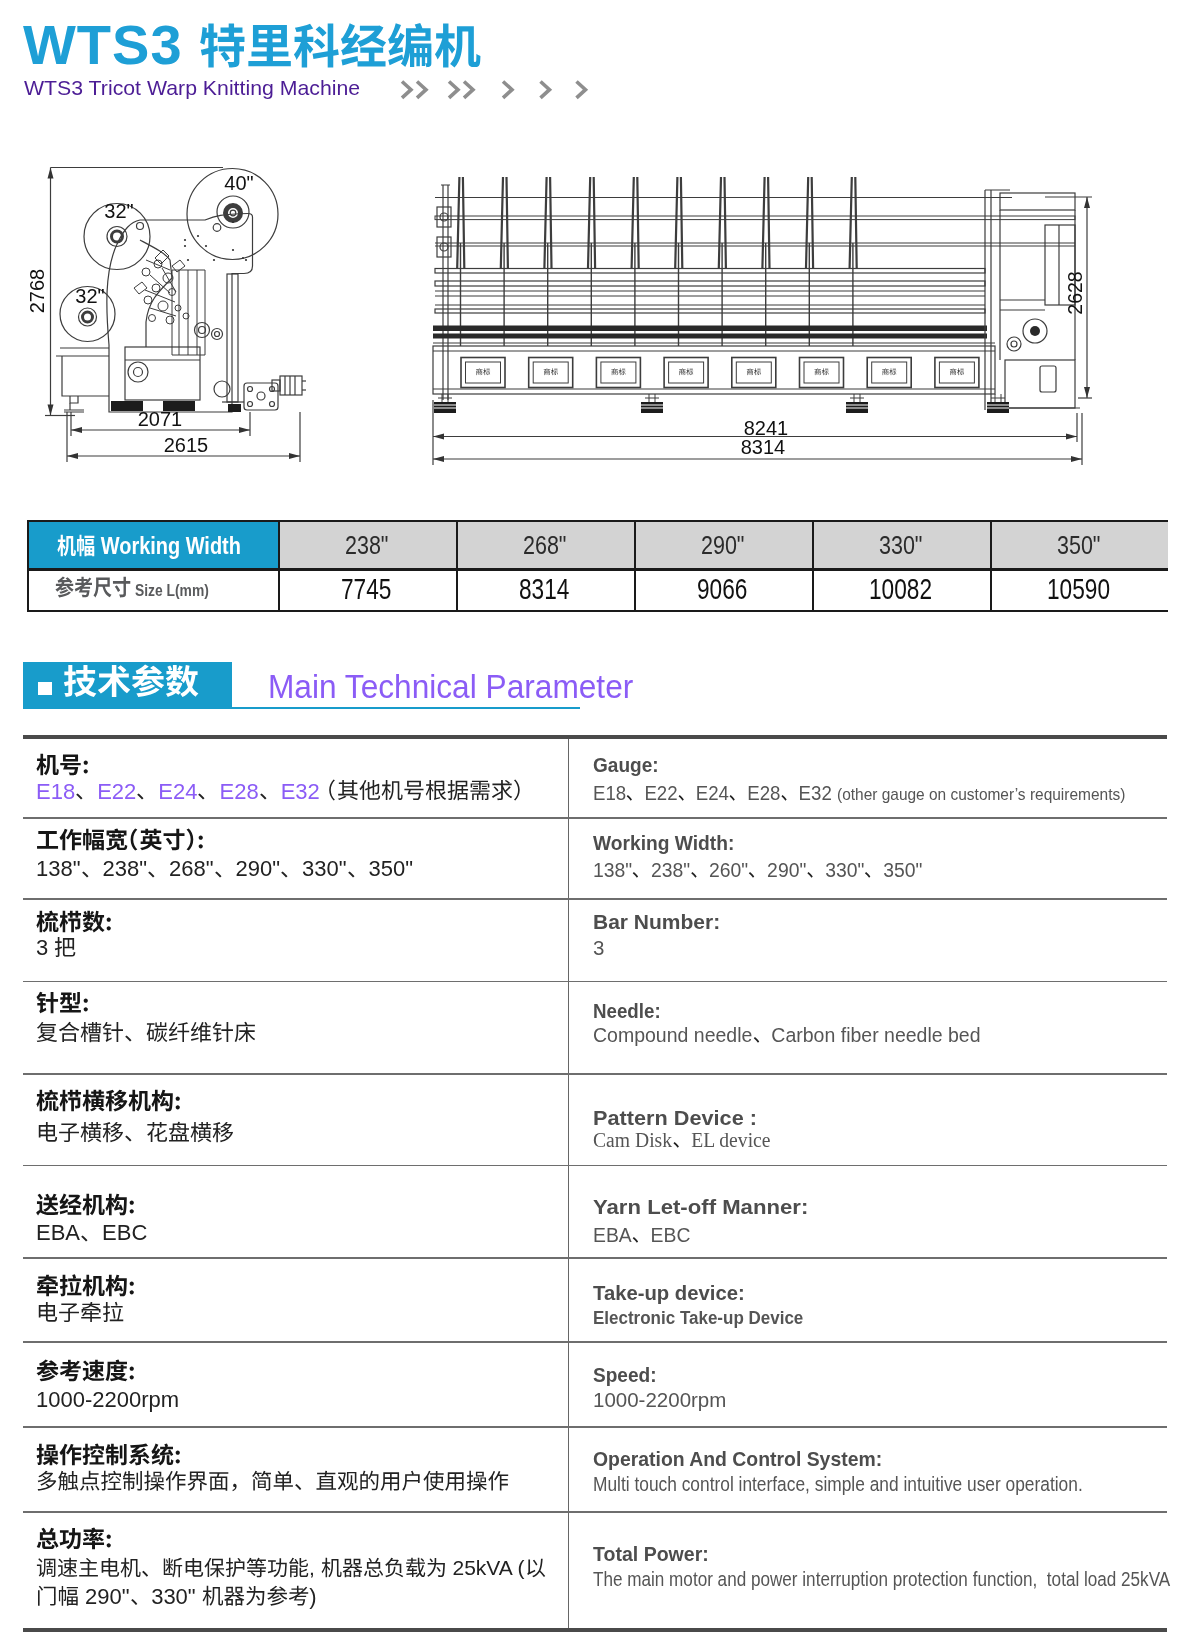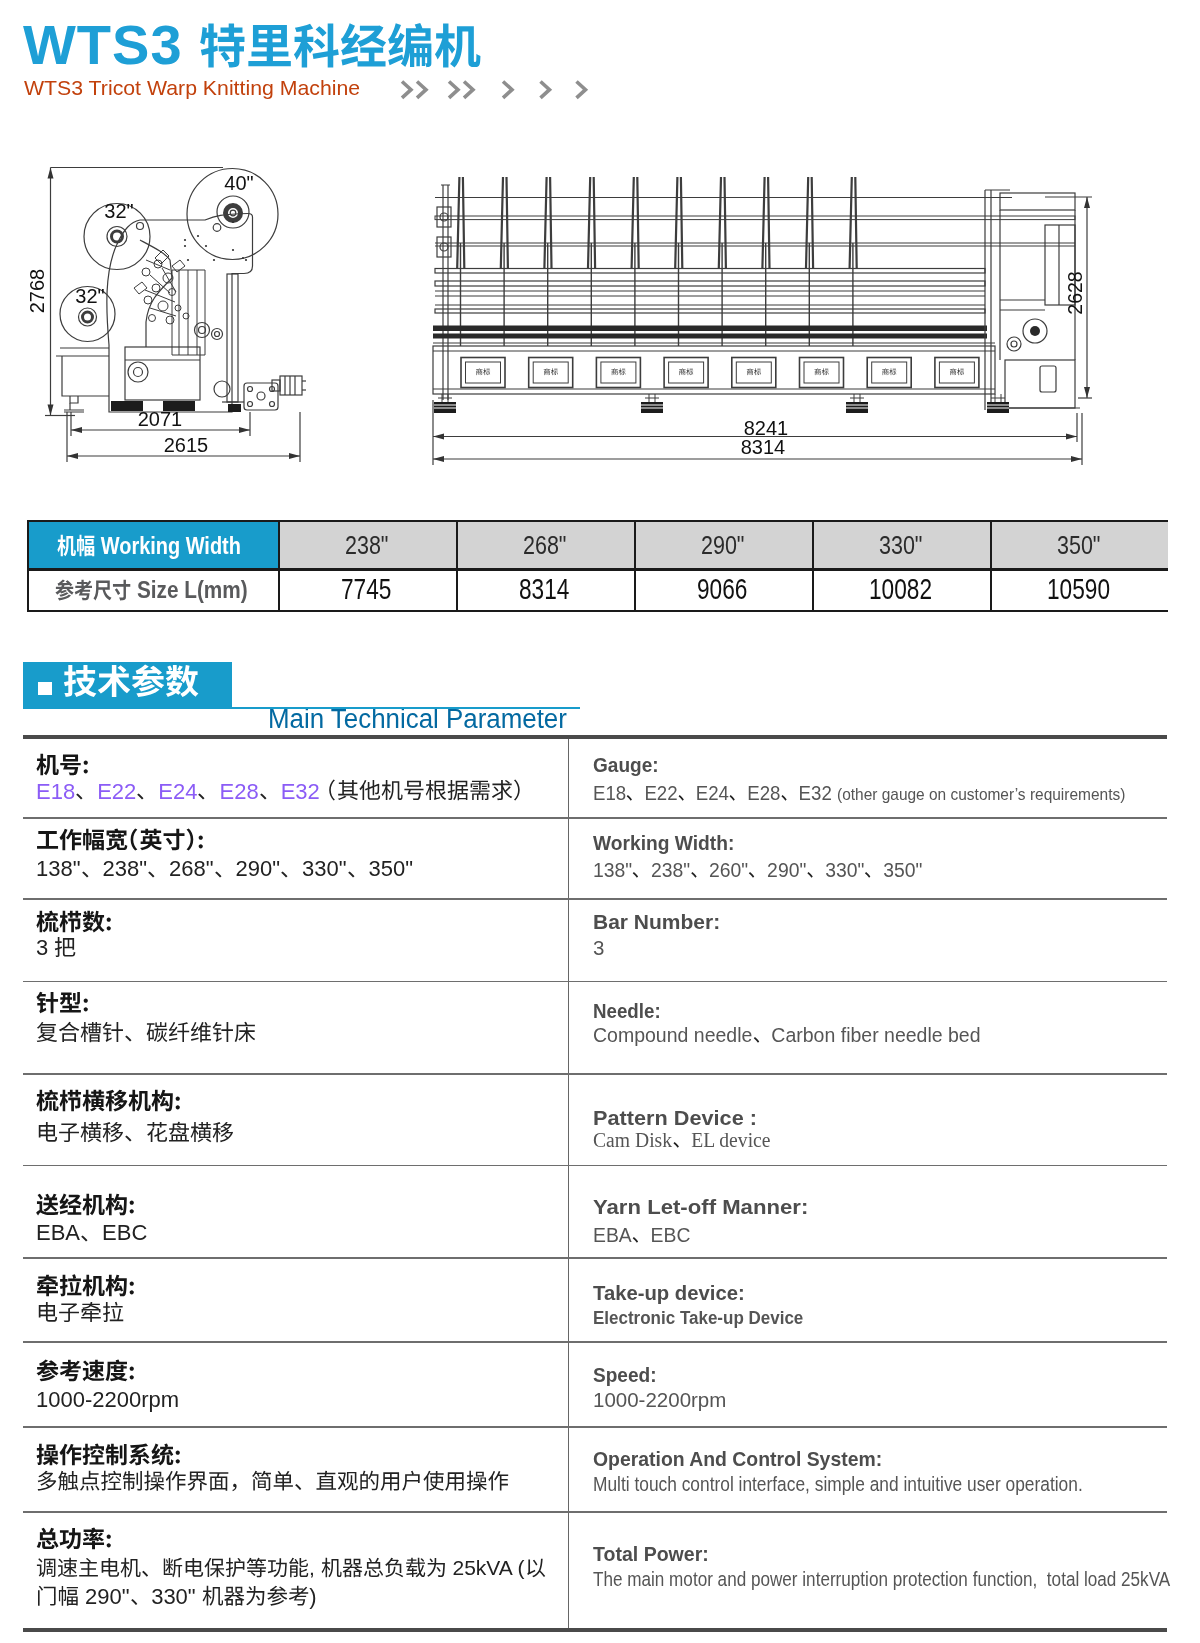--- a/index.html
+++ b/index.html
@@ -4,21 +4,21 @@
 html,body{margin:0;padding:0;}
 body{width:1200px;height:1643px;position:relative;background:#fff;
 font-family:"Liberation Sans",sans-serif;overflow:hidden;}
 .abs{position:absolute;}
 </style></head><body>
 
 <div style="position:absolute;left:23px;top:10.5px;font-size:56px;font-weight:bold;color:#1E9FD6;line-height:67px;white-space:nowrap;letter-spacing:1px;">WTS3 <span style="letter-spacing:0"><svg style="display:inline-block;vertical-align:-0.10em" width="282.0" height="47.0" viewBox="0 -880.0 6000 1000.0">
         <path fill="#1E9FD6" d="M456 -201C498 -153 547 -86 567 -43L658 -105C636 -148 585 -210 543 -255H746V-46C746 -33 741 -30 725 -29C710 -29 656 -29 608 -31C624 2 639 54 643 88C716 88 772 86 810 68C849 49 860 16 860 -44V-255H958V-365H860V-456H968V-567H746V-652H925V-761H746V-850H632V-761H458V-652H632V-567H401V-456H746V-365H420V-255H540ZM75 -771C68 -649 51 -518 24 -438C48 -428 92 -407 112 -393C124 -433 135 -484 144 -540H199V-327C138 -311 83 -297 39 -287L64 -165L199 -206V90H313V-241L400 -268L391 -379L313 -358V-540H390V-655H313V-849H199V-655H160L169 -753Z M1267 -529H1451V-447H1267ZM1564 -529H1746V-447H1564ZM1267 -708H1451V-628H1267ZM1564 -708H1746V-628H1564ZM1117 -255V-144H1441V-51H1050V61H1954V-51H1573V-144H1903V-255H1573V-341H1871V-814H1148V-341H1441V-255Z M2481 -722C2536 -678 2602 -613 2630 -570L2714 -645C2683 -689 2614 -749 2559 -789ZM2444 -458C2502 -414 2573 -349 2604 -304L2686 -382C2652 -425 2579 -486 2521 -527ZM2363 -841C2280 -806 2154 -776 2040 -759C2053 -733 2068 -692 2072 -666C2108 -670 2147 -676 2185 -682V-568H2033V-457H2169C2133 -360 2076 -252 2020 -187C2039 -157 2065 -107 2076 -73C2115 -123 2153 -194 2185 -271V89H2301V-318C2325 -279 2349 -236 2362 -208L2431 -302C2412 -326 2329 -422 2301 -448V-457H2433V-568H2301V-705C2347 -716 2391 -729 2430 -743ZM2416 -205 2435 -91 2738 -144V88H2857V-164L2975 -185L2956 -298L2857 -281V-850H2738V-260Z M3030 -76 3053 43C3148 17 3271 -17 3386 -50L3372 -154C3246 -124 3116 -93 3030 -76ZM3057 -413C3074 -421 3099 -428 3190 -439C3156 -394 3126 -360 3110 -344C3076 -309 3053 -288 3025 -281C3039 -249 3058 -193 3064 -169C3091 -185 3134 -197 3382 -245C3380 -271 3381 -318 3386 -350L3236 -325C3305 -402 3373 -491 3428 -580L3325 -648C3307 -613 3286 -579 3265 -546L3170 -538C3226 -616 3280 -711 3319 -801L3206 -854C3170 -738 3101 -615 3078 -584C3057 -551 3039 -530 3018 -524C3032 -494 3051 -436 3057 -413ZM3423 -800V-692H3738C3651 -583 3506 -497 3357 -453C3380 -428 3413 -381 3428 -350C3515 -381 3600 -422 3676 -474C3762 -433 3860 -382 3910 -346L3981 -443C3932 -474 3847 -515 3769 -549C3834 -609 3887 -679 3924 -761L3838 -805L3817 -800ZM3432 -337V-228H3613V-44H3372V67H3969V-44H3733V-228H3918V-337Z M4059 -413C4074 -421 4097 -427 4174 -437C4145 -388 4119 -351 4106 -334C4077 -297 4056 -273 4032 -268C4044 -240 4062 -190 4067 -169C4089 -184 4127 -197 4341 -249C4337 -272 4334 -315 4335 -345L4211 -319C4272 -403 4330 -500 4376 -594L4284 -649C4269 -612 4251 -575 4232 -539L4161 -534C4213 -617 4263 -718 4298 -815L4186 -854C4157 -736 4097 -609 4078 -577C4058 -544 4043 -522 4023 -517C4036 -488 4053 -435 4059 -413ZM4590 -825C4600 -802 4612 -774 4621 -748H4403V-530C4403 -408 4397 -239 4346 -96L4324 -187C4215 -142 4102 -96 4027 -70L4055 39L4345 -92C4332 -56 4316 -22 4297 9C4321 20 4369 56 4387 76C4440 -9 4471 -119 4489 -229V80H4580V-130H4626V60H4699V-130H4740V58H4812V-130H4854V-14C4854 -6 4852 -4 4846 -4C4841 -4 4828 -4 4813 -4C4824 18 4835 55 4837 81C4871 81 4896 79 4918 64C4940 49 4944 25 4944 -12V-424H4509L4511 -483H4928V-748H4753C4742 -781 4723 -825 4706 -858ZM4626 -328V-221H4580V-328ZM4699 -328H4740V-221H4699ZM4812 -328H4854V-221H4812ZM4511 -651H4817V-579H4511Z M5488 -792V-468C5488 -317 5476 -121 5343 11C5370 26 5417 66 5436 88C5581 -57 5604 -298 5604 -468V-679H5729V-78C5729 8 5737 32 5756 52C5773 70 5802 79 5826 79C5842 79 5865 79 5882 79C5905 79 5928 74 5944 61C5961 48 5971 29 5977 -1C5983 -30 5987 -101 5988 -155C5959 -165 5925 -184 5902 -203C5902 -143 5900 -95 5899 -73C5897 -51 5896 -42 5892 -37C5889 -33 5884 -31 5879 -31C5874 -31 5867 -31 5862 -31C5858 -31 5854 -33 5851 -37C5848 -41 5848 -55 5848 -82V-792ZM5193 -850V-643H5045V-530H5178C5146 -409 5086 -275 5020 -195C5039 -165 5066 -116 5077 -83C5121 -139 5161 -221 5193 -311V89H5308V-330C5337 -285 5366 -237 5382 -205L5450 -302C5430 -328 5342 -434 5308 -470V-530H5438V-643H5308V-850Z"></path>
       </svg></span></div>
 
-<div style="position:absolute;left:24.0px;top:75.1px;font-size:21.0px;line-height:25.2px;color:#c2410c;white-space:nowrap;"><span style="display:inline-block;transform:scaleX(1.013);transform-origin:0 100%;">WTS3 Tricot Warp Knitting Machine</span></div>
+<div style="position:absolute;left:24.0px;top:75.1px;font-size:21.0px;line-height:25.2px;color:#4c1d95;white-space:nowrap;"><span style="display:inline-block;transform:scaleX(1.013);transform-origin:0 100%;">WTS3 Tricot Warp Knitting Machine</span></div>
 
 <svg class="abs" style="left:390px;top:70px" width="210" height="40" viewBox="390 70 210 40">
     <g fill="none" stroke="#8e8e8e" stroke-width="3.6">
       <path d="M402.0 81.5 l9 8.2 l-9 8.2"></path>
       <path d="M417.0 81.5 l9 8.2 l-9 8.2"></path>
       <path d="M449.0 81.5 l9 8.2 l-9 8.2"></path>
       <path d="M464.0 81.5 l9 8.2 l-9 8.2"></path>
       <path d="M503.0 81.5 l9 8.2 l-9 8.2"></path>
       <path d="M540.5 81.5 l9 8.2 l-9 8.2"></path>
       <path d="M576.5 81.5 l9 8.2 l-9 8.2"></path>
@@ -317,21 +317,21 @@
 <div style="position:absolute;left:280.0px;top:570.5px;width:175.5px;height:39px;background:#fff;"></div>
 <div style="position:absolute;left:458.0px;top:570.5px;width:175.5px;height:39px;background:#fff;"></div>
 <div style="position:absolute;left:636.0px;top:570.5px;width:175.5px;height:39px;background:#fff;"></div>
 <div style="position:absolute;left:814.0px;top:570.5px;width:175.5px;height:39px;background:#fff;"></div>
 <div style="position:absolute;left:992.0px;top:570.5px;width:175.5px;height:39px;background:#fff;"></div>
 
 <div style="position:absolute;left:57.0px;top:531.8px;font-size:24.0px;line-height:28.8px;color:#fff;white-space:nowrap;"><span style="display:inline-block;transform:scaleX(0.831);transform-origin:0 100%;"><svg style="display:inline-block;vertical-align:-0.12em" width="46.0" height="23.0" viewBox="0 -880.0 2000 1000.0">
         <path fill="#fff" d="M488 -792V-468C488 -317 476 -121 343 11C370 26 417 66 436 88C581 -57 604 -298 604 -468V-679H729V-78C729 8 737 32 756 52C773 70 802 79 826 79C842 79 865 79 882 79C905 79 928 74 944 61C961 48 971 29 977 -1C983 -30 987 -101 988 -155C959 -165 925 -184 902 -203C902 -143 900 -95 899 -73C897 -51 896 -42 892 -37C889 -33 884 -31 879 -31C874 -31 867 -31 862 -31C858 -31 854 -33 851 -37C848 -41 848 -55 848 -82V-792ZM193 -850V-643H45V-530H178C146 -409 86 -275 20 -195C39 -165 66 -116 77 -83C121 -139 161 -221 193 -311V89H308V-330C337 -285 366 -237 382 -205L450 -302C430 -328 342 -434 308 -470V-530H438V-643H308V-850Z M1438 -807V-710H1954V-807ZM1582 -571H1809V-496H1582ZM1481 -660V-409H1915V-660ZM1049 -665V-118H1137V-560H1180V90H1281V-228C1295 -201 1306 -157 1307 -130C1341 -130 1364 -133 1386 -151C1407 -169 1411 -200 1411 -237V-665H1281V-849H1180V-665ZM1281 -560H1326V-240C1326 -232 1324 -230 1318 -230H1281ZM1544 -105H1638V-35H1544ZM1840 -105V-35H1739V-105ZM1544 -196V-264H1638V-196ZM1840 -196H1739V-264H1840ZM1438 -357V88H1544V58H1840V87H1950V-357Z"></path>
       </svg> <span style="font-weight:bold">Working Width</span></span></div>
 
-<div style="position:absolute;left:55.0px;top:575.8px;font-size:24.0px;line-height:28.8px;color:#595a5c;white-space:nowrap;"><span style="display:inline-block;transform:scaleX(0.865);transform-origin:0 100%;"><svg style="display:inline-block;vertical-align:-0.12em" width="88.0" height="22.0" viewBox="0 -880.0 4000 1000.0">
+<div style="position:absolute;left:55.0px;top:575.8px;font-size:16px;line-height:28.8px;color:#595a5c;white-space:nowrap;"><span style="display:inline-block;transform:scaleX(0.865);transform-origin:0 100%;"><svg style="display:inline-block;vertical-align:-0.12em" width="88.0" height="22.0" viewBox="0 -880.0 4000 1000.0">
         <path fill="#595a5c" d="M612 -281C529 -225 364 -183 226 -164C251 -139 278 -101 292 -72C444 -102 608 -153 712 -231ZM730 -180C620 -78 394 -32 157 -14C179 14 203 59 214 92C475 61 704 4 842 -129ZM171 -574C198 -583 231 -587 362 -593C352 -571 342 -550 330 -530H47V-424H254C192 -355 114 -300 23 -262C50 -240 95 -192 113 -168C172 -198 226 -234 276 -278C293 -260 308 -240 319 -225C419 -247 545 -289 631 -340L533 -394C485 -367 402 -342 324 -324C354 -355 381 -388 405 -424H601C674 -316 783 -222 897 -168C915 -198 951 -242 978 -265C889 -299 803 -357 739 -424H958V-530H467C478 -552 488 -575 497 -599L755 -609C777 -589 796 -570 810 -553L912 -621C855 -684 741 -769 654 -825L559 -765C587 -746 617 -724 647 -701L367 -694C421 -727 474 -764 522 -803L414 -862C344 -793 245 -732 213 -715C183 -698 160 -687 136 -683C148 -652 165 -597 171 -574Z M1814 -809C1783 -769 1748 -729 1710 -692V-746H1509V-850H1390V-746H1153V-648H1390V-569H1068V-468H1422C1300 -392 1167 -330 1035 -285C1051 -259 1074 -204 1081 -177C1164 -210 1248 -248 1329 -292C1303 -236 1273 -178 1247 -133H1678C1665 -74 1650 -40 1633 -28C1620 -20 1606 -19 1583 -19C1552 -19 1471 -21 1403 -26C1425 4 1442 51 1444 85C1514 88 1580 88 1618 86C1667 83 1698 76 1728 50C1764 19 1787 -49 1809 -181C1813 -197 1816 -230 1816 -230H1423L1457 -303H1844V-395H1503C1539 -418 1573 -443 1607 -468H1945V-569H1730C1796 -628 1855 -690 1907 -756ZM1509 -569V-648H1664C1634 -621 1602 -594 1569 -569Z M2161 -816V-517C2161 -357 2151 -138 2021 9C2049 24 2103 69 2123 94C2235 -33 2273 -226 2285 -390H2498C2563 -156 2672 6 2887 82C2905 48 2942 -4 2970 -29C2784 -85 2676 -214 2622 -390H2878V-816ZM2289 -699H2752V-507H2289V-517Z M3142 -397C3210 -322 3285 -218 3313 -150L3424 -219C3392 -290 3313 -388 3245 -459ZM3600 -849V-649H3045V-529H3600V-69C3600 -46 3590 -38 3566 -38C3539 -38 3454 -37 3370 -41C3391 -6 3416 55 3424 92C3530 93 3611 88 3661 68C3710 48 3728 13 3728 -68V-529H3956V-649H3728V-849Z"></path>
       </svg> <span style="font-weight:bold">Size L(mm)</span></span></div>
 
 <div style="position:absolute;left:344.7px;top:530.4px;font-size:25.0px;line-height:30.0px;color:#2b2b2b;white-space:nowrap;"><span style="display:inline-block;transform:scaleX(0.860);transform-origin:0 100%;">238"</span></div>
 
 <div style="position:absolute;left:522.7px;top:530.4px;font-size:25.0px;line-height:30.0px;color:#2b2b2b;white-space:nowrap;"><span style="display:inline-block;transform:scaleX(0.860);transform-origin:0 100%;">268"</span></div>
 
 <div style="position:absolute;left:700.7px;top:530.4px;font-size:25.0px;line-height:30.0px;color:#2b2b2b;white-space:nowrap;"><span style="display:inline-block;transform:scaleX(0.860);transform-origin:0 100%;">290"</span></div>
 
 <div style="position:absolute;left:878.7px;top:530.4px;font-size:25.0px;line-height:30.0px;color:#2b2b2b;white-space:nowrap;"><span style="display:inline-block;transform:scaleX(0.860);transform-origin:0 100%;">330"</span></div>
@@ -349,21 +349,21 @@
 <div style="position:absolute;left:1047.0px;top:571.1px;font-size:30.0px;line-height:36.0px;color:#111;white-space:nowrap;"><span style="display:inline-block;transform:scaleX(0.755);transform-origin:0 100%;">10590</span></div>
 
 <div style="position:absolute;left:22.5px;top:661.5px;width:209px;height:47px;background:#189CCB;"></div>
 
 <div style="position:absolute;left:38.3px;top:681.7px;width:13.4px;height:13.4px;background:#fff;"></div>
 
 <div style="position:absolute;left:63px;top:664px;"><svg style="display:inline-block;vertical-align:-0.12em" width="136.0" height="34.0" viewBox="0 -880.0 4000 1000.0">
       <path fill="#fff" d="M601 -850V-707H386V-596H601V-476H403V-368H456L425 -359C463 -267 510 -187 569 -119C498 -74 417 -42 328 -21C351 5 379 56 392 87C490 58 579 18 656 -36C726 20 809 62 907 90C924 60 958 11 984 -13C894 -35 816 -69 751 -114C836 -199 900 -309 938 -449L861 -480L841 -476H720V-596H945V-707H720V-850ZM542 -368H787C757 -299 713 -240 660 -190C610 -241 571 -301 542 -368ZM156 -850V-659H40V-548H156V-370C108 -359 64 -349 27 -342L58 -227L156 -252V-44C156 -29 151 -24 137 -24C124 -24 82 -24 42 -25C57 6 72 54 76 84C147 84 195 81 229 63C263 44 274 15 274 -43V-283L381 -312L366 -422L274 -399V-548H373V-659H274V-850Z M1606 -767C1661 -722 1736 -658 1771 -616L1865 -699C1827 -739 1748 -799 1694 -840ZM1437 -848V-604H1061V-485H1403C1320 -336 1175 -193 1022 -117C1051 -91 1092 -42 1113 -11C1236 -82 1349 -192 1437 -321V90H1569V-365C1658 -229 1772 -101 1882 -19C1904 -53 1948 -101 1979 -126C1850 -208 1708 -349 1621 -485H1936V-604H1569V-848Z M2612 -281C2529 -225 2364 -183 2226 -164C2251 -139 2278 -101 2292 -72C2444 -102 2608 -153 2712 -231ZM2730 -180C2620 -78 2394 -32 2157 -14C2179 14 2203 59 2214 92C2475 61 2704 4 2842 -129ZM2171 -574C2198 -583 2231 -587 2362 -593C2352 -571 2342 -550 2330 -530H2047V-424H2254C2192 -355 2114 -300 2023 -262C2050 -240 2095 -192 2113 -168C2172 -198 2226 -234 2276 -278C2293 -260 2308 -240 2319 -225C2419 -247 2545 -289 2631 -340L2533 -394C2485 -367 2402 -342 2324 -324C2354 -355 2381 -388 2405 -424H2601C2674 -316 2783 -222 2897 -168C2915 -198 2951 -242 2978 -265C2889 -299 2803 -357 2739 -424H2958V-530H2467C2478 -552 2488 -575 2497 -599L2755 -609C2777 -589 2796 -570 2810 -553L2912 -621C2855 -684 2741 -769 2654 -825L2559 -765C2587 -746 2617 -724 2647 -701L2367 -694C2421 -727 2474 -764 2522 -803L2414 -862C2344 -793 2245 -732 2213 -715C2183 -698 2160 -687 2136 -683C2148 -652 2165 -597 2171 -574Z M3424 -838C3408 -800 3380 -745 3358 -710L3434 -676C3460 -707 3492 -753 3525 -798ZM3374 -238C3356 -203 3332 -172 3305 -145L3223 -185L3253 -238ZM3080 -147C3126 -129 3175 -105 3223 -80C3166 -45 3099 -19 3026 -3C3046 18 3069 60 3080 87C3170 62 3251 26 3319 -25C3348 -7 3374 11 3395 27L3466 -51C3446 -65 3421 -80 3395 -96C3446 -154 3485 -226 3510 -315L3445 -339L3427 -335H3301L3317 -374L3211 -393C3204 -374 3196 -355 3187 -335H3060V-238H3137C3118 -204 3098 -173 3080 -147ZM3067 -797C3091 -758 3115 -706 3122 -672H3043V-578H3191C3145 -529 3081 -485 3022 -461C3044 -439 3070 -400 3084 -373C3134 -401 3187 -442 3233 -488V-399H3344V-507C3382 -477 3421 -444 3443 -423L3506 -506C3488 -519 3433 -552 3387 -578H3534V-672H3344V-850H3233V-672H3130L3213 -708C3205 -744 3179 -795 3153 -833ZM3612 -847C3590 -667 3545 -496 3465 -392C3489 -375 3534 -336 3551 -316C3570 -343 3588 -373 3604 -406C3623 -330 3646 -259 3675 -196C3623 -112 3550 -49 3449 -3C3469 20 3501 70 3511 94C3605 46 3678 -14 3734 -89C3779 -20 3835 38 3904 81C3921 51 3956 8 3982 -13C3906 -55 3846 -118 3799 -196C3847 -295 3877 -413 3896 -554H3959V-665H3691C3703 -719 3714 -774 3722 -831ZM3784 -554C3774 -469 3759 -393 3736 -327C3709 -397 3689 -473 3675 -554Z"></path>
     </svg></div>
 
-<div style="position:absolute;left:268.0px;top:702px;font-size:27px;line-height:34.2px;color:#0369a1;white-space:nowrap;"><span style="display:inline-block;transform:scaleX(0.959);transform-origin:0 100%;">Main Technical Parameter</span></div>
+<div style="position:absolute;left:268.0px;top:670.0px;font-size:33px;line-height:34.2px;color:#8b5cf6;white-space:nowrap;"><span style="display:inline-block;transform:scaleX(0.959);transform-origin:0 100%;">Main Technical Parameter</span></div>
 
 <div style="position:absolute;left:231.5px;top:706.5px;width:348px;height:2.6px;background:#189CCB;"></div>
 
 <div style="position:absolute;left:22.5px;top:735px;width:1144.5px;height:4.2px;background:#4a4a4a;"></div>
 
 <div style="position:absolute;left:22.5px;top:1628px;width:1144.5px;height:4.2px;background:#4a4a4a;"></div>
 
 <div style="position:absolute;left:567.5px;top:739.2px;width:1.6px;height:888.8px;background:#666;"></div>
 
 <div style="position:absolute;left:22.5px;top:817.0px;width:1144.5px;height:1.6px;background:#6e6e6e;"></div>

